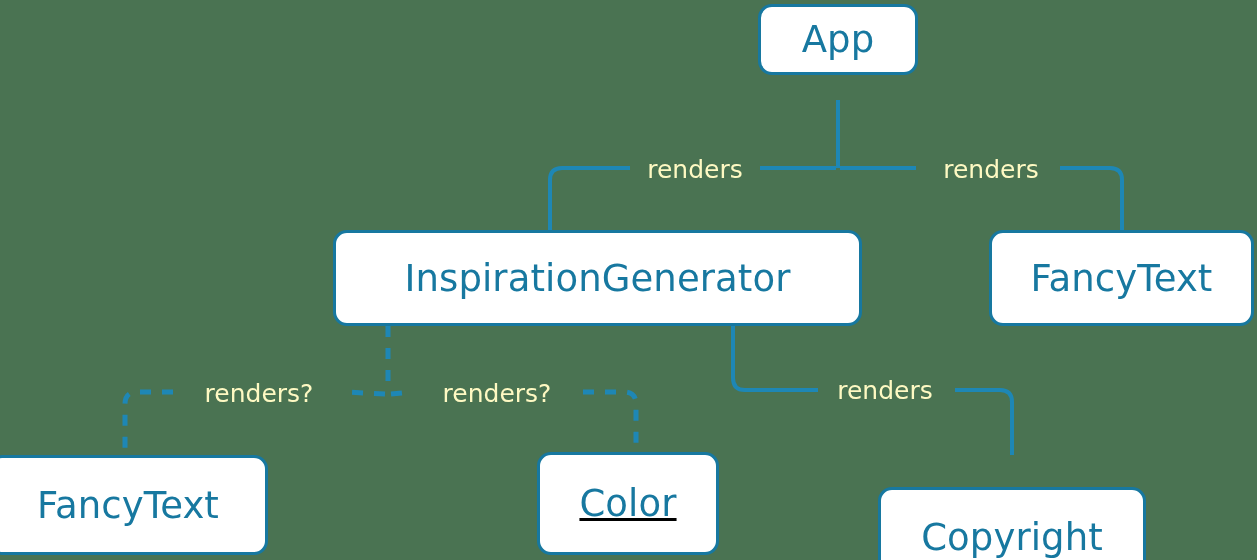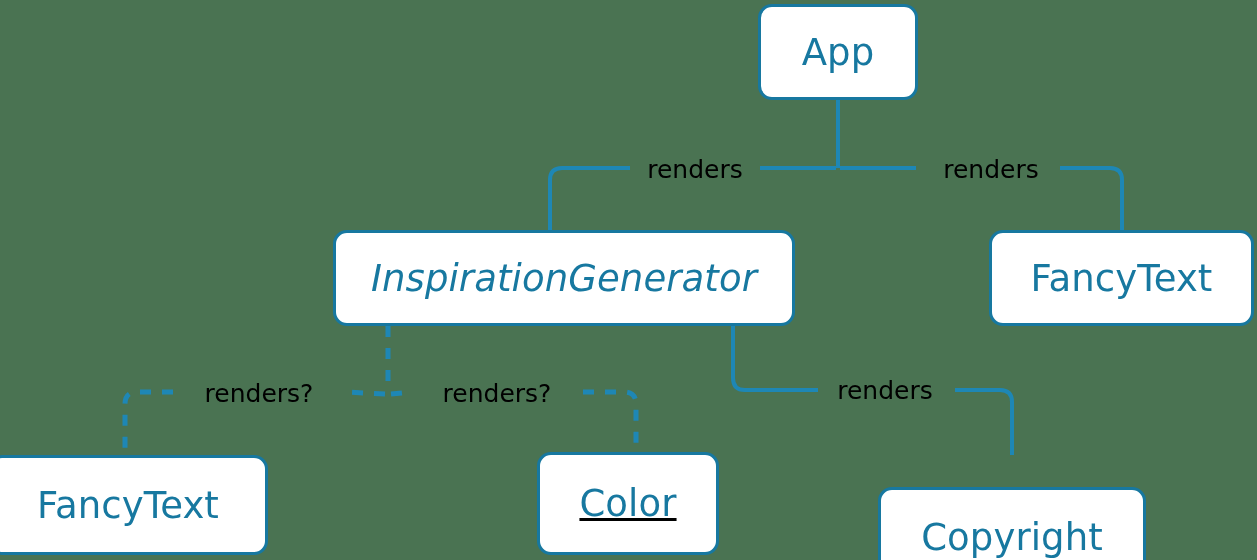--- a/index.html
+++ b/index.html
@@ -38,21 +38,21 @@
   }
   .node-label {
     color: #1778a0;
     font-size: 37px;
     line-height: 1;
     letter-spacing: 0.1px;
     white-space: nowrap;
   }
   .edge-label {
     position: absolute;
-    color: #000000;
+    color: #fef9c3;
     font-size: 25px;
     line-height: 1;
     white-space: nowrap;
     z-index: 3;
     transform: translate(-50%, -50%);
   }
 </style>
 </head>
 <body>
 
@@ -79,25 +79,25 @@
     <path d="M 733 326 L 733 378 Q 733 390 745 390 L 818 390" fill="none" stroke="#1e87b5" stroke-width="4" stroke-linecap="butt"></path>
     <path d="M 955 390 L 1000 390 Q 1012 390 1012 402 L 1012 455" fill="none" stroke="#1e87b5" stroke-width="4" stroke-linecap="butt"></path>
   </svg>
 
   <div class="edge-label" style="left:695px; top:169px;">renders</div>
   <div class="edge-label" style="left:991px; top:169px;">renders</div>
   <div class="edge-label" style="left:259px; top:393px;">renders?</div>
   <div class="edge-label" style="left:497px; top:393px;">renders?</div>
   <div class="edge-label" style="left:885px; top:390px;">renders</div>
 
-  <div class="node-box" style="left:758px; top:4px; width:160px; height:96px;">
+  <div class="node-box" style="left:758px; top:4px; width:160px; height:71px;">
     <span class="node-label">App</span>
   </div>
 
-  <div class="node-box" style="left:333px; top:230px; width:462px; height:96px;font-style:italic;">
+  <div class="node-box" style="left:333px; top:230px; width:529px; height:96px;">
     <span class="node-label">InspirationGenerator</span>
   </div>
 
   <div class="node-box" style="left:989px; top:230px; width:265px; height:96px;">
     <span class="node-label">FancyText</span>
   </div>
 
   <div class="node-box" style="left:-12px; top:455px; width:280px; height:100px;">
     <span class="node-label">FancyText</span>
   </div>

